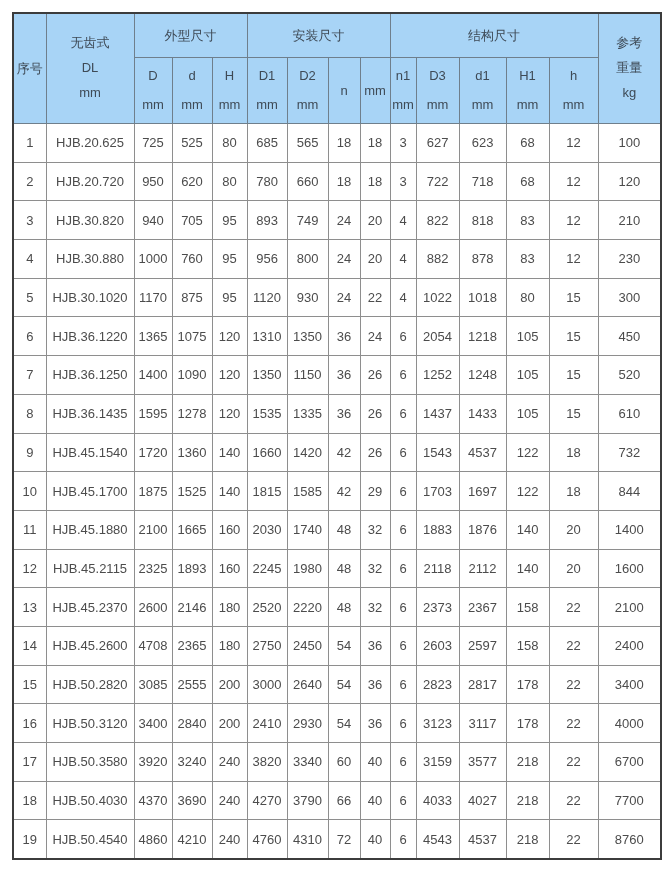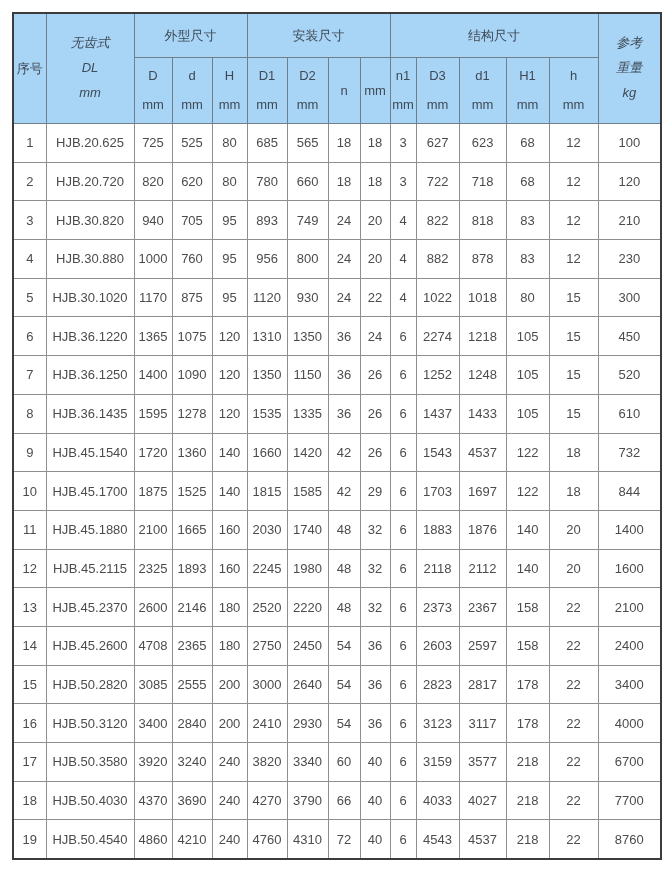--- a/index.html
+++ b/index.html
@@ -40,21 +40,21 @@
     text-align: center;
     vertical-align: middle;
     height: 37.7px;
     padding: 0 1px;
     overflow: hidden;
     white-space: nowrap;
   }
   tr.group-row th { height: 43px; }
   tr.sub-row th { height: 65px; }
   .hline { line-height: 1.65; margin-top: 38px; }
-  .hline3 div { line-height: 1.9; font-style: italic; }
+  .hline3 div { line-height: 1.9; }
   .sub2 div { line-height: 2.2; }
 </style>
 </head>
 <body>
 
 <div class="page">
   <table class="spec">
     <colgroup>
         <col style="width: 33px;">
         <col style="width: 88px;">
@@ -148,21 +148,21 @@
           <td>3</td>
           <td>627</td>
           <td>623</td>
           <td>68</td>
           <td>12</td>
           <td>100</td>
         </tr>
         <tr>
           <td>2</td>
           <td>HJB.20.720</td>
-          <td>820</td>
+          <td>950</td>
           <td>620</td>
           <td>80</td>
           <td>780</td>
           <td>660</td>
           <td>18</td>
           <td>18</td>
           <td>3</td>
           <td>722</td>
           <td>718</td>
           <td>68</td>
@@ -224,21 +224,21 @@
           <td>6</td>
           <td>HJB.36.1220</td>
           <td>1365</td>
           <td>1075</td>
           <td>120</td>
           <td>1310</td>
           <td>1350</td>
           <td>36</td>
           <td>24</td>
           <td>6</td>
-          <td>2274</td>
+          <td>2054</td>
           <td>1218</td>
           <td>105</td>
           <td>15</td>
           <td>450</td>
         </tr>
         <tr>
           <td>7</td>
           <td>HJB.36.1250</td>
           <td>1400</td>
           <td>1090</td>

